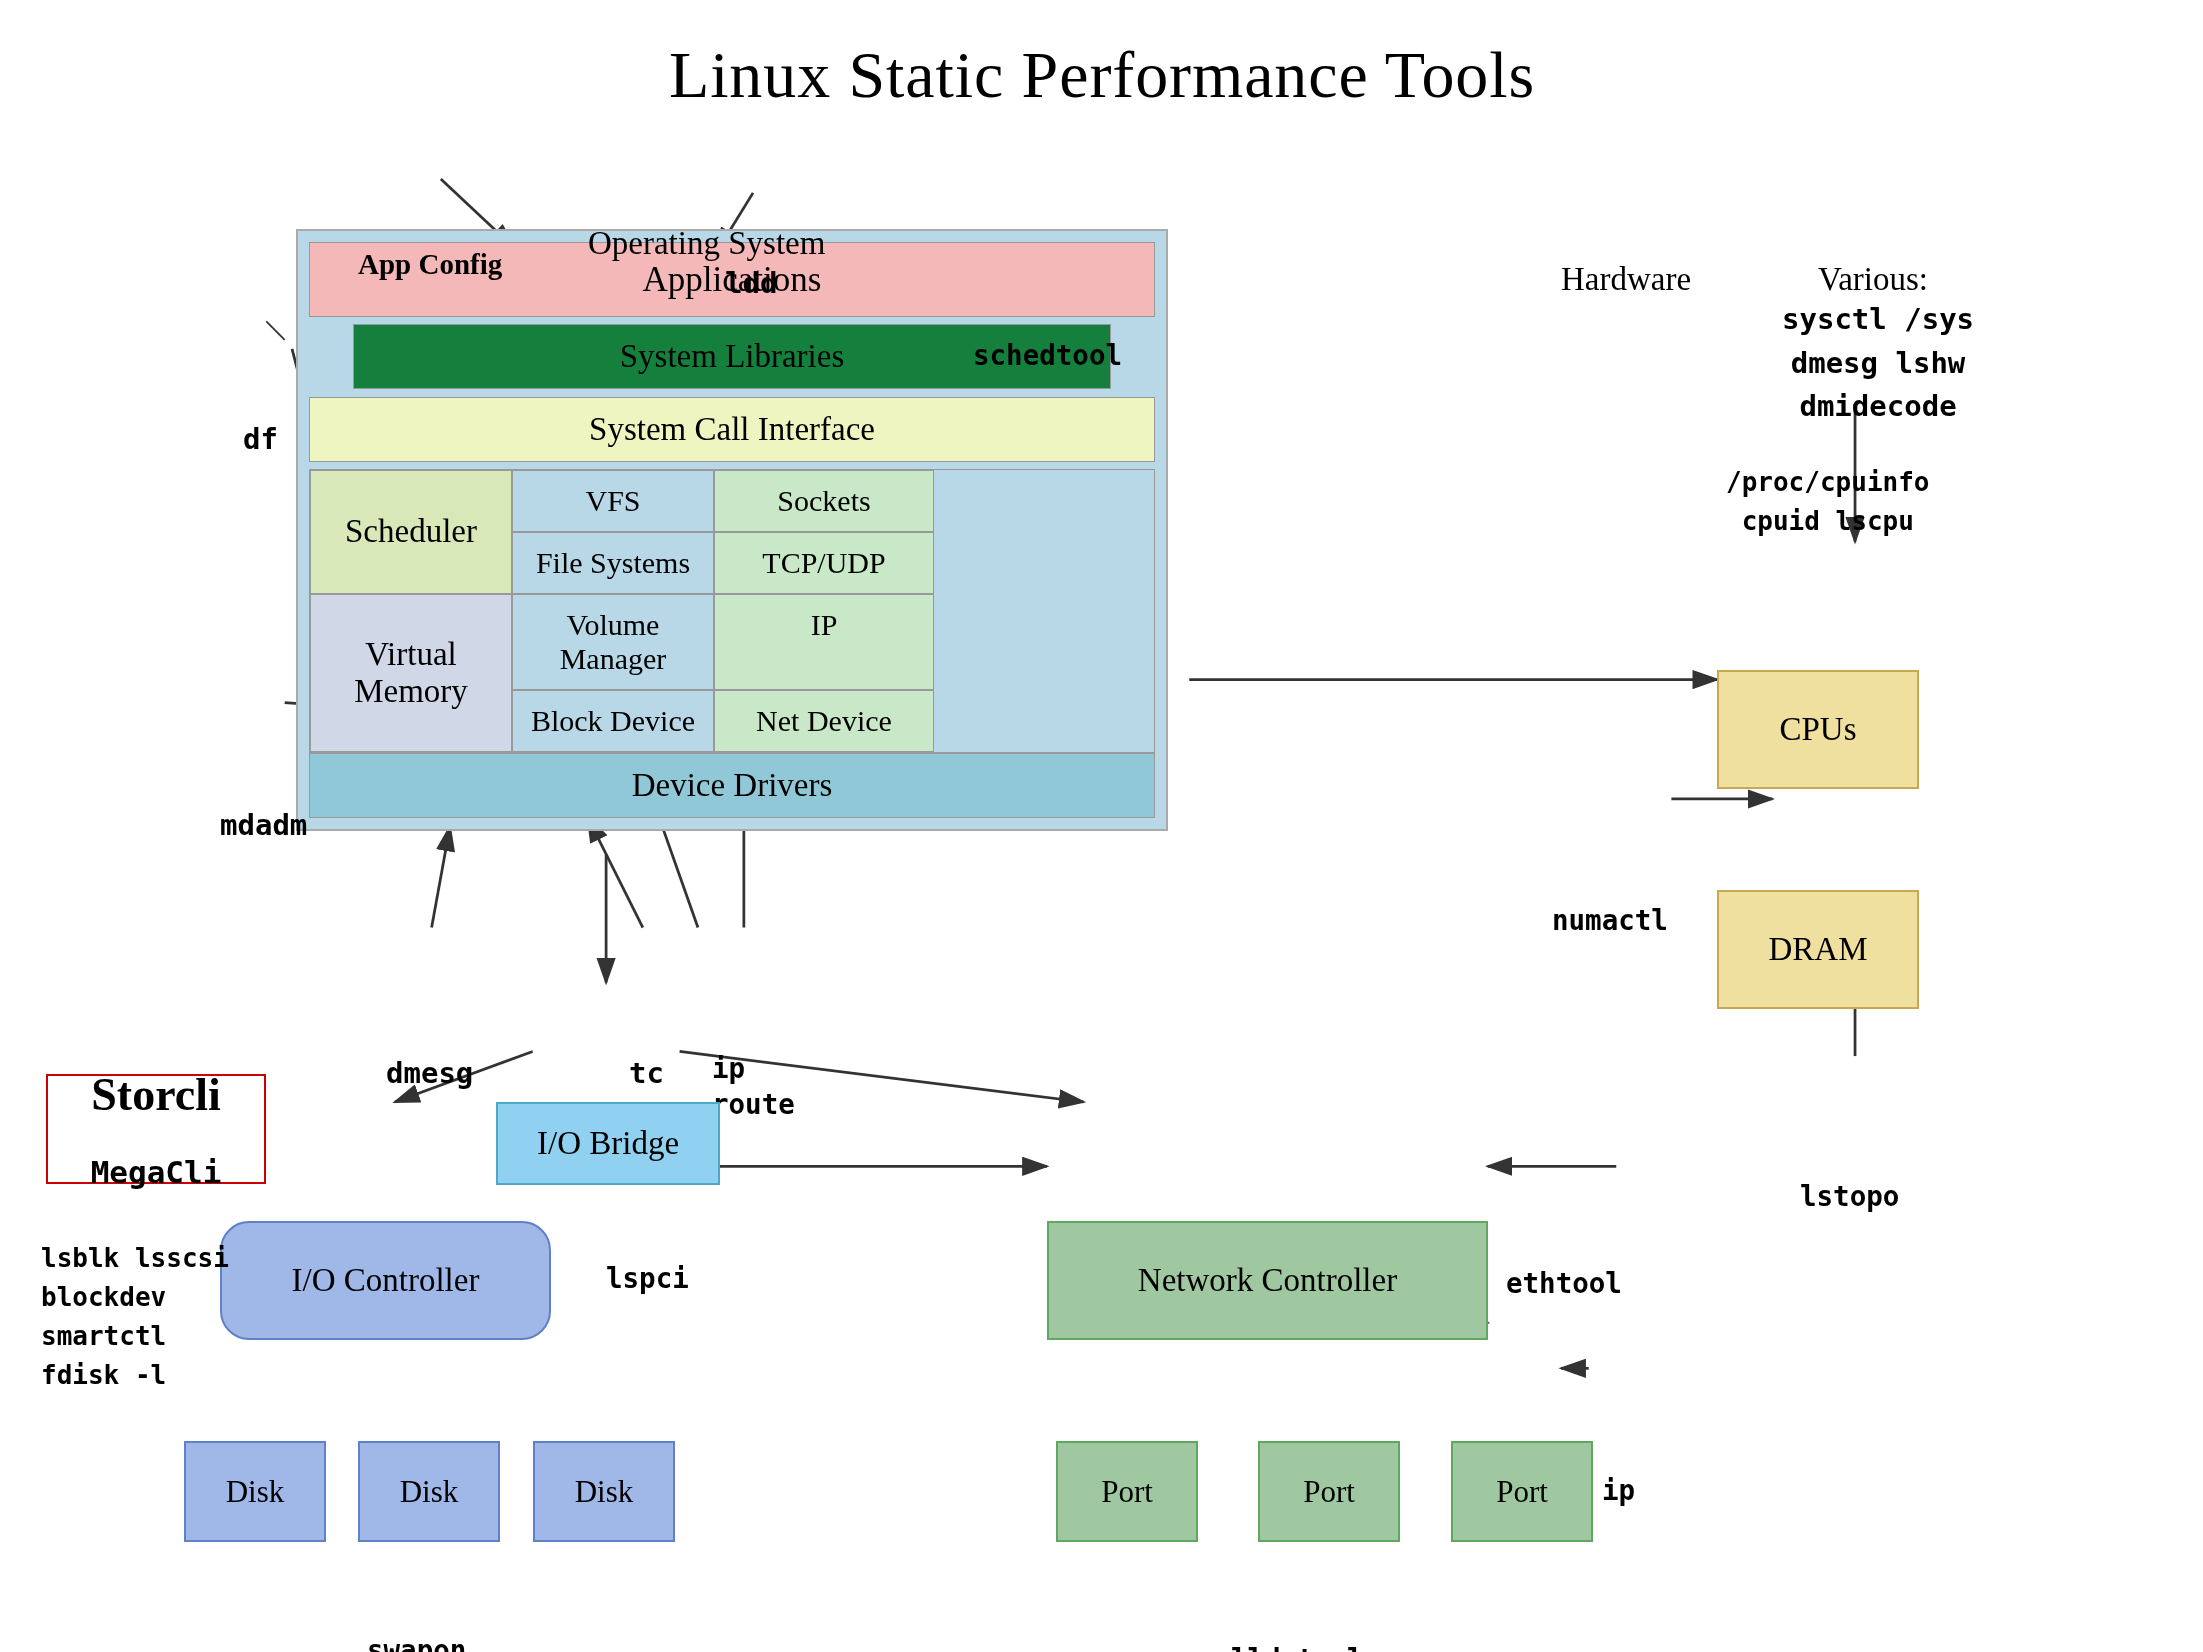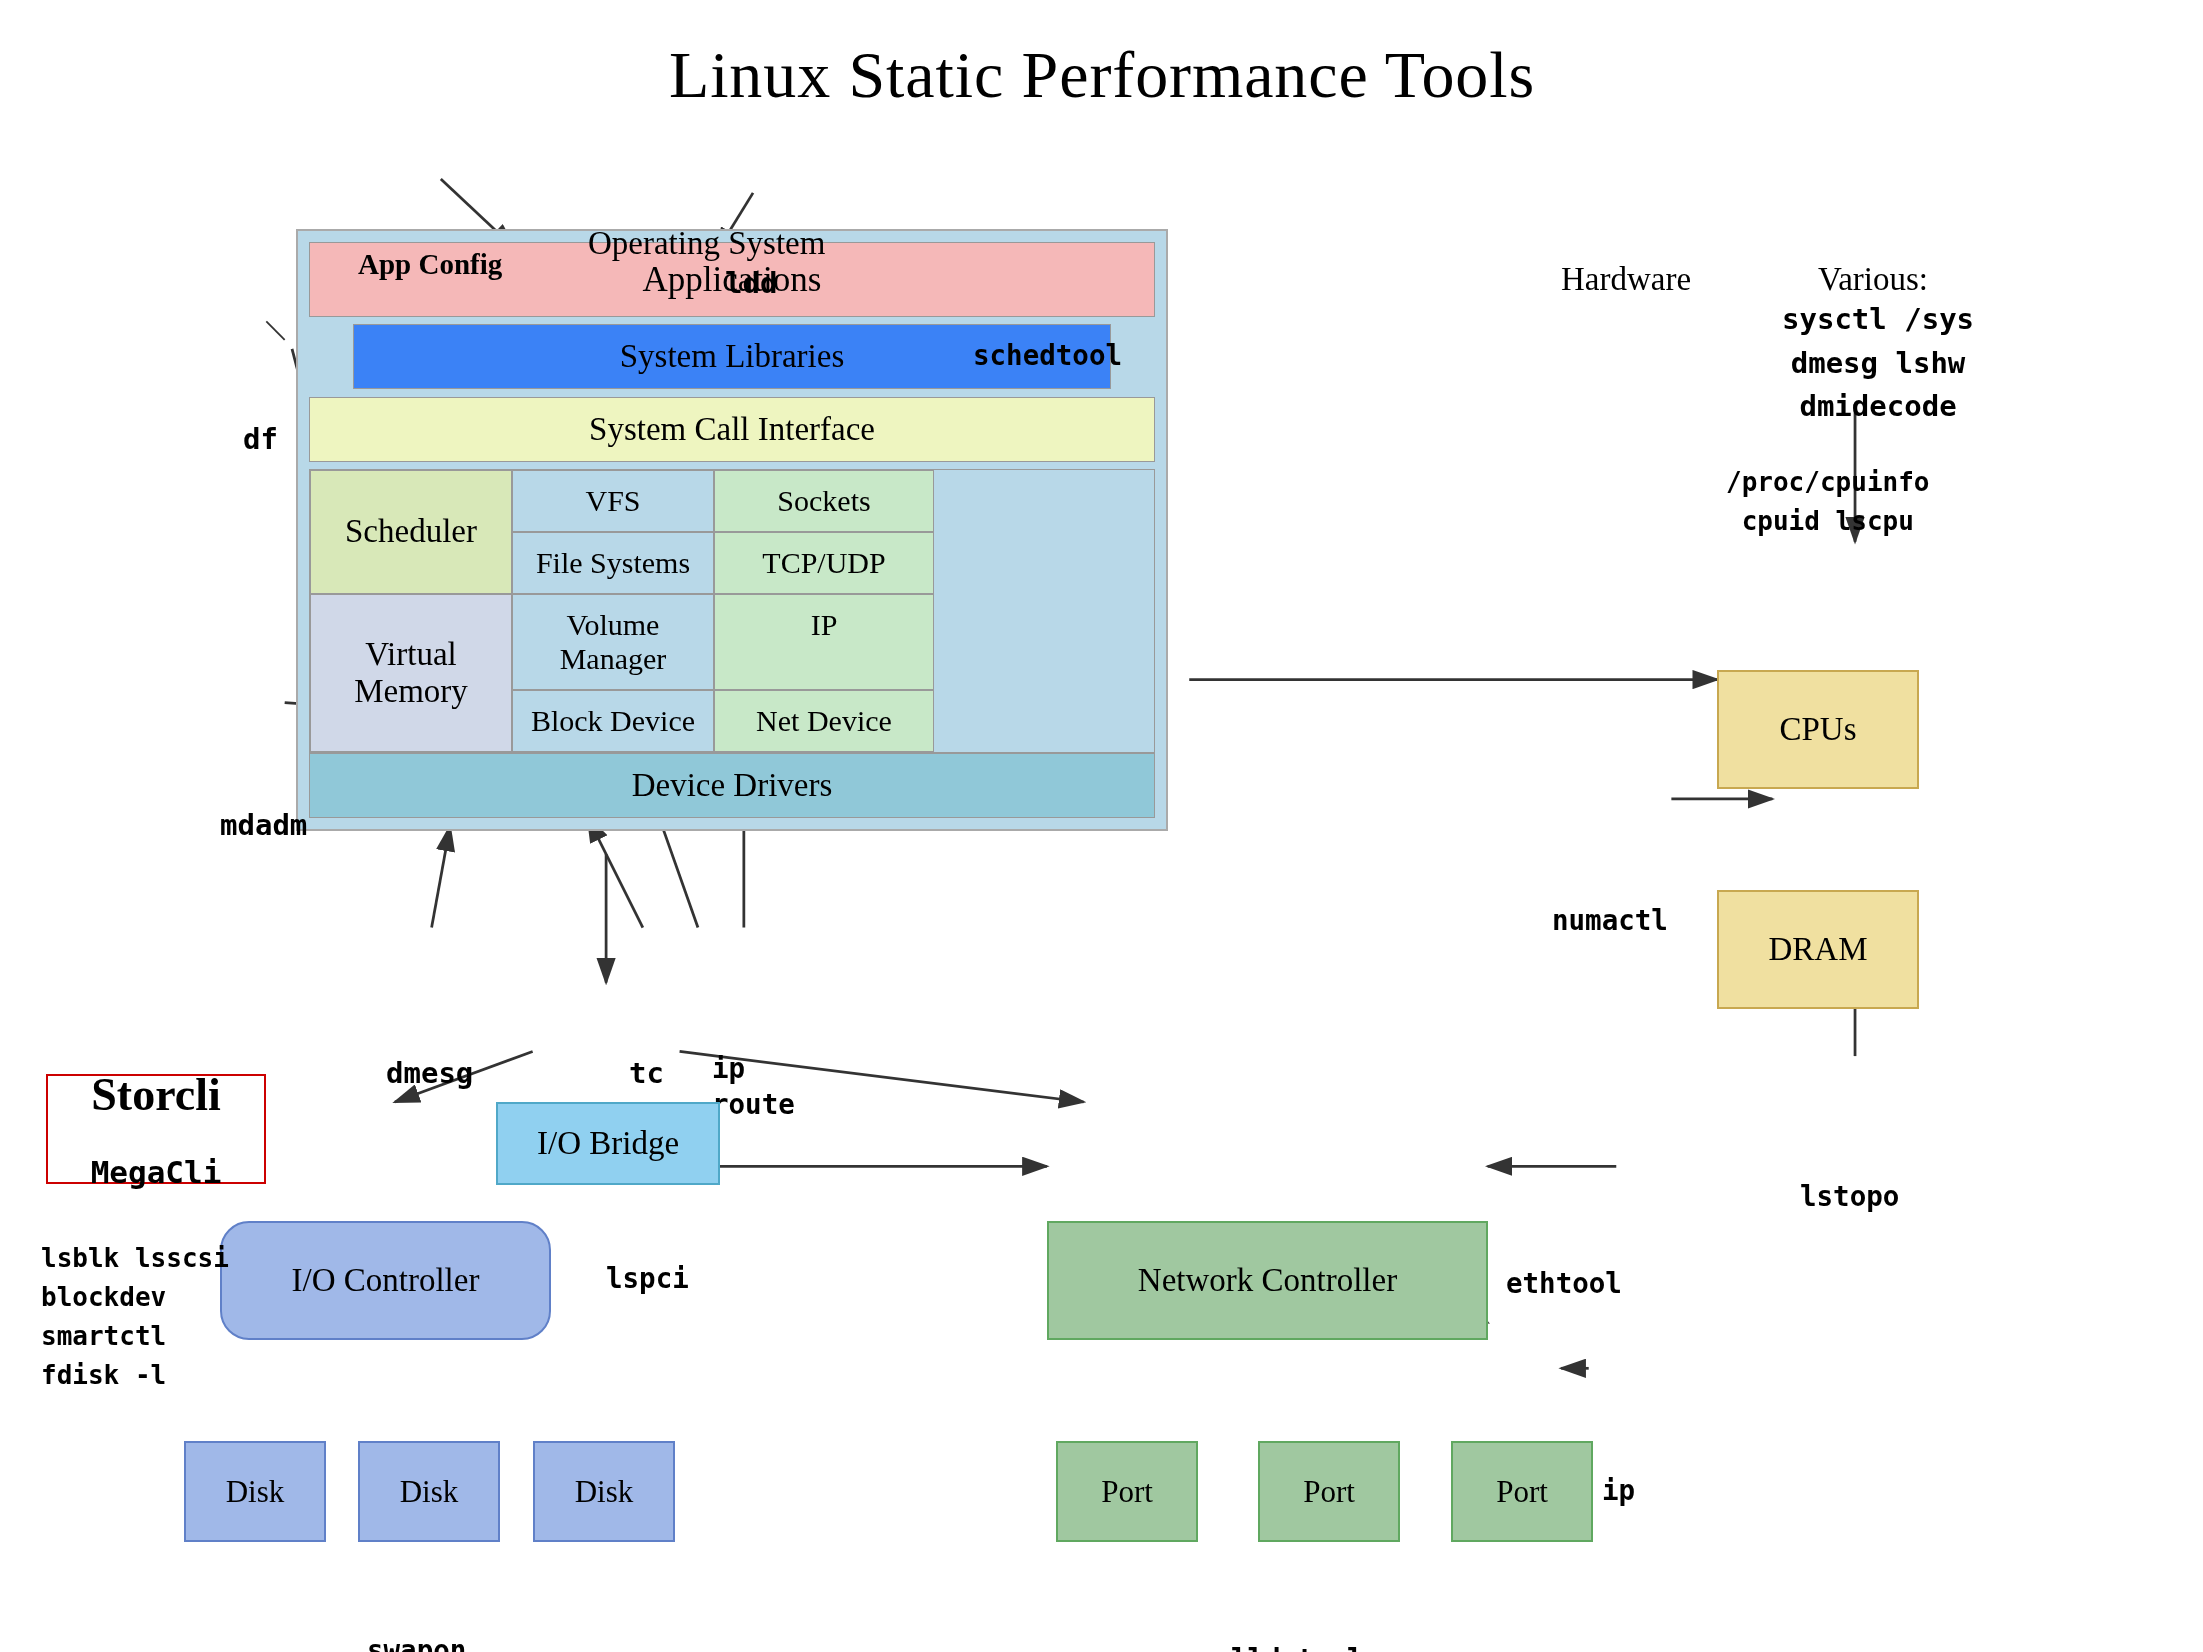--- a/index.html
+++ b/index.html
@@ -38,21 +38,21 @@
     .app-row {
       background: #f5b8b8;
       border: 1.8px solid #999;
       margin: 11px 11px 0 11px;
       padding: 16.5px;
       text-align: center;
       font-size: 35px;
     }
     
     .syslib-row {
-      background: #3b82f6;
+      background: #15803d;
       border: 1.8px solid #999;
       margin: 7.3px 55px 0 55px;
       padding: 13px;
       text-align: center;
       font-size: 33px;
     }
     
     .syscall-row {
       background: #eef5c0;
       border: 1.8px solid #999;

